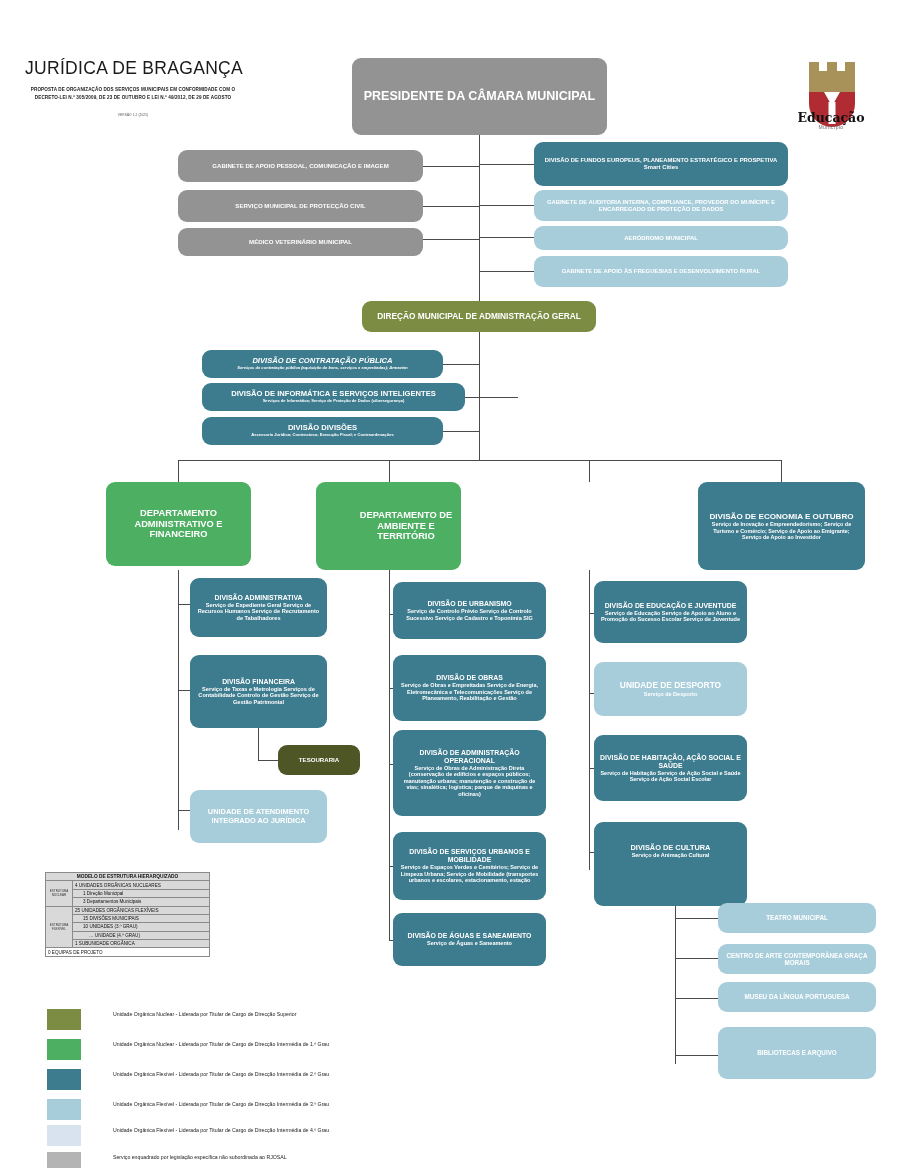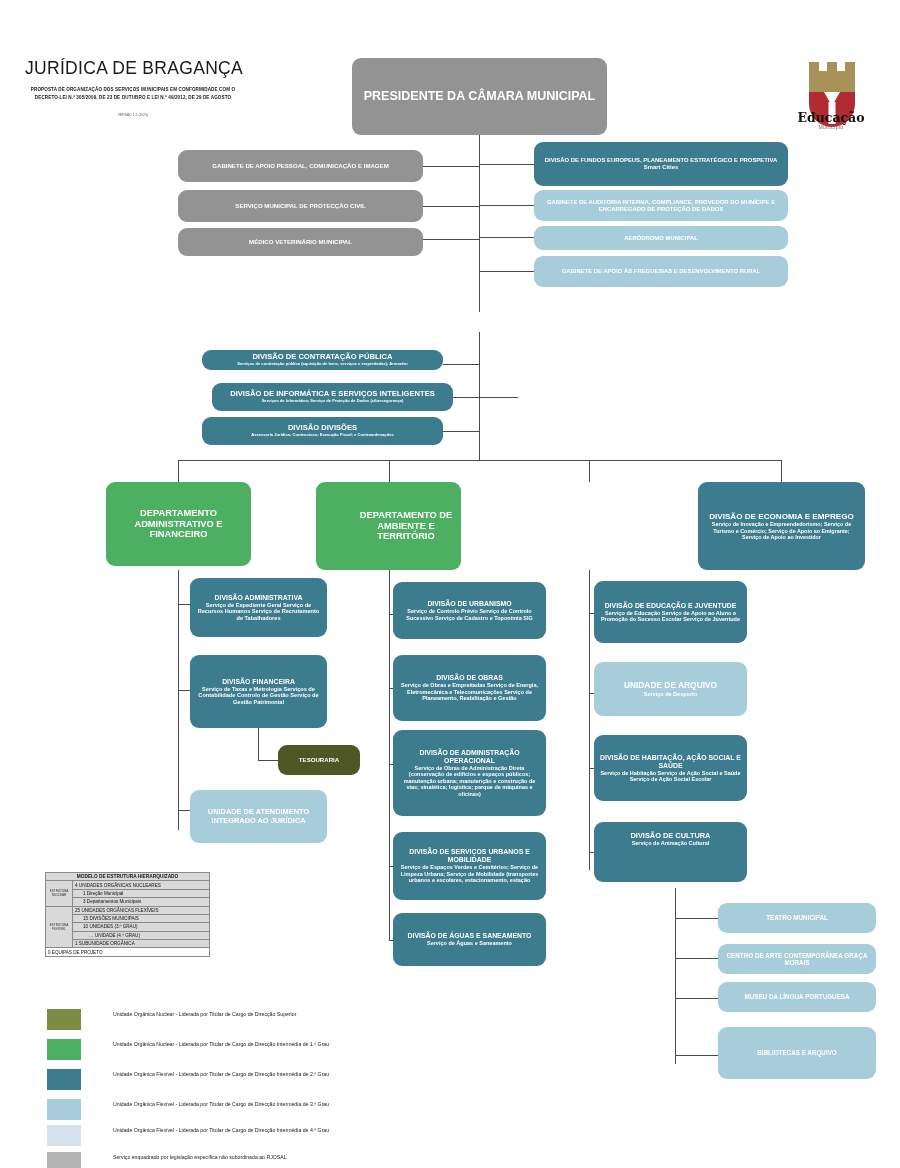--- a/index.html
+++ b/index.html
@@ -166,43 +166,46 @@
   <div class="box c-lblue" style="left:534px;top:190px;width:254px;height:31px;font-size:5.9px;">
     <span class="ttl">GABINETE DE AUDITORIA INTERNA, COMPLIANCE, PROVEDOR DO MUNÍCIPE E ENCARREGADO DE PROTEÇÃO DE DADOS</span>
   </div>
   <div class="box c-lblue" style="left:534px;top:226px;width:254px;height:24px;font-size:5.9px;">
     <span class="ttl">AERÓDROMO MUNICIPAL</span>
   </div>
   <div class="box c-lblue" style="left:534px;top:256px;width:254px;height:31px;font-size:5.9px;">
     <span class="ttl">GABINETE DE APOIO ÀS FREGUESIAS E DESENVOLVIMENTO RURAL</span>
   </div>
 
-
-  <div class="box c-teal" style="left:202px;top:350px;width:241px;height:20px;font-size:7.6px;">
+  <div class="box c-olive" style="left:362px;top:301px;width:234px;height:31px;font-size:8.3px;">
+    <span class="ttl">DIREÇÃO MUNICIPAL DE ADMINISTRAÇÃO GERAL</span>
+  </div>
+
+  <div class="box c-teal" style="left:202px;top:350px;width:241px;height:28px;font-size:7.6px;font-style:italic;">
     <span class="ttl">DIVISÃO DE CONTRATAÇÃO PÚBLICA</span>
     <span class="sub" style="font-size:4.1px;font-weight:bold;">Serviços de contratação pública (aquisição de bens, serviços e empreitadas); Armazém</span>
   </div>
-  <div class="box c-teal" style="left:212px;top:383px;width:241px;height:28px;font-size:7.6px;">
+  <div class="box c-teal" style="left:202px;top:383px;width:263px;height:28px;font-size:7.6px;">
     <span class="ttl">DIVISÃO DE INFORMÁTICA E SERVIÇOS INTELIGENTES</span>
     <span class="sub" style="font-size:4.1px;font-weight:bold;">Serviços de Informática; Serviço de Proteção de Dados (cibersegurança)</span>
   </div>
   <div class="box c-teal" style="left:202px;top:417px;width:241px;height:28px;font-size:7.6px;">
     <span class="ttl">DIVISÃO DIVISÕES</span>
     <span class="sub" style="font-size:4.1px;font-weight:bold;">Assessoria Jurídica; Contencioso; Execução Fiscal; e Contraordenações</span>
   </div>
 
 
   <div class="box c-green" style="left:106px;top:482px;width:145px;height:84px;font-size:9.3px;">
     <span class="ttl">DEPARTAMENTO ADMINISTRATIVO E FINANCEIRO</span>
   </div>
   <div class="box c-green" style="left:316px;top:482px;width:145px;height:88px;font-size:9.3px;padding-left:40px;">
     <span class="ttl">DEPARTAMENTO DE AMBIENTE E TERRITÓRIO</span>
   </div>
   <div class="box c-teal" style="left:698px;top:482px;width:167px;height:88px;font-size:8.1px;">
-    <span class="ttl">DIVISÃO DE ECONOMIA E EMPREGO</span>
+    <span class="ttl">DIVISÃO DE ECONOMIA E OUTUBRO</span>
     <span class="sub" style="font-size:5.4px;font-weight:bold;">Serviço de Inovação e Empreendedorismo; Serviço de Turismo e Comércio; Serviço de Apoio ao Emigrante; Serviço de Apoio ao Investidor</span>
   </div>
 
   <div class="box c-teal" style="left:190px;top:578px;width:137px;height:59px;font-size:6.9px;">
     <span class="ttl">DIVISÃO ADMINISTRATIVA</span>
     <span class="sub" style="font-size:5.6px;font-weight:bold;">Serviço de Expediente Geral Serviço de Recursos Humanos Serviço de Recrutamento de Tabalhadores</span>
   </div>
   <div class="box c-teal" style="left:190px;top:655px;width:137px;height:73px;font-size:6.9px;">
     <span class="ttl">DIVISÃO FINANCEIRA</span>
     <span class="sub" style="font-size:5.6px;font-weight:bold;">Serviço de Taxas e Metrologia Serviços de Contabilidade Controlo de Gestão Serviço de Gestão Patrimonial</span>
@@ -233,28 +236,28 @@
   <div class="box c-teal" style="left:393px;top:913px;width:153px;height:53px;font-size:6.9px;">
     <span class="ttl">DIVISÃO DE ÁGUAS E SANEAMENTO</span>
     <span class="sub" style="font-size:5.5px;font-weight:bold;">Serviço de Águas e Saneamento</span>
   </div>
 
   <div class="box c-teal" style="left:594px;top:581px;width:153px;height:62px;font-size:6.9px;">
     <span class="ttl">DIVISÃO DE EDUCAÇÃO E JUVENTUDE</span>
     <span class="sub" style="font-size:5.5px;font-weight:bold;">Serviço de Educação Serviço de Apoio ao Aluno e Promoção do Sucesso Escolar Serviço de Juventude</span>
   </div>
   <div class="box c-lblue" style="left:594px;top:662px;width:153px;height:54px;font-size:8.4px;">
-    <span class="ttl">UNIDADE DE ARQUIVO</span>
+    <span class="ttl">UNIDADE DE DESPORTO</span>
     <span class="sub" style="font-size:5.5px;font-weight:bold;">Serviço de Desporto</span>
   </div>
   <div class="box c-teal" style="left:594px;top:735px;width:153px;height:66px;font-size:6.9px;">
     <span class="ttl">DIVISÃO DE HABITAÇÃO, AÇÃO SOCIAL E SAÚDE</span>
     <span class="sub" style="font-size:5.5px;font-weight:bold;">Serviço de Habitação Serviço de Ação Social e Saúde Serviço de Ação Social Escolar</span>
   </div>
-  <div class="box c-teal" style="left:594px;top:822px;width:153px;height:60px;font-size:7.4px;">
+  <div class="box c-teal" style="left:594px;top:822px;width:153px;height:84px;font-size:7.4px;">
     <span class="ttl" style="margin-top:-26px;">DIVISÃO DE  CULTURA</span>
     <span class="sub" style="font-size:5.5px;font-weight:bold;margin-top:0;">Serviço de Animação Cultural</span>
   </div>
 
   <div class="box c-lblue" style="left:718px;top:903px;width:158px;height:30px;font-size:6.3px;">
     <span class="ttl">TEATRO MUNICIPAL</span>
   </div>
   <div class="box c-lblue" style="left:718px;top:944px;width:158px;height:30px;font-size:6.3px;">
     <span class="ttl">CENTRO DE ARTE CONTEMPORÂNEA GRAÇA MORAIS</span>
   </div>

